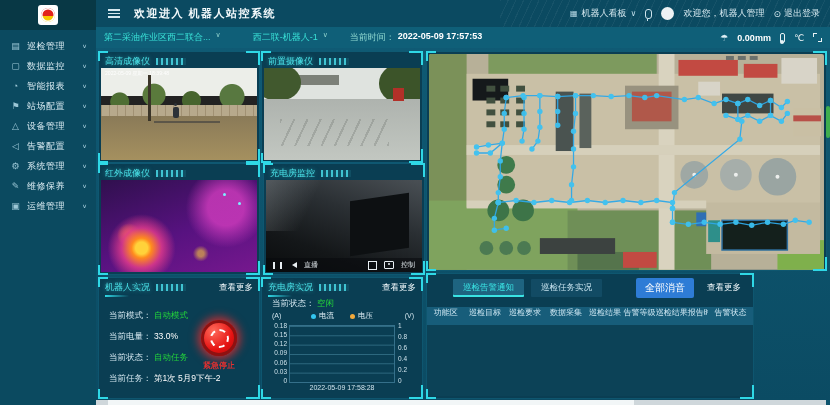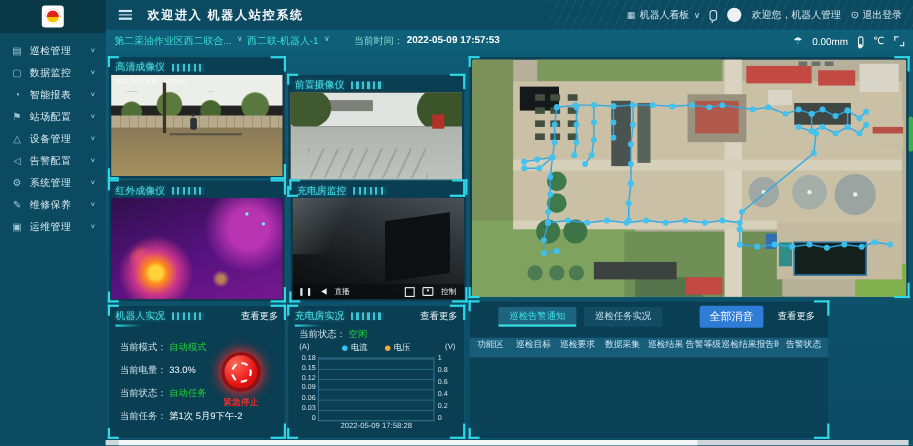--- a/index.html
+++ b/index.html
@@ -29,26 +29,26 @@
   .kanban{display:flex;align-items:center;gap:4px;cursor:pointer}
   .kanban .g{font-size:8px;color:#bcdce8}
   .mic{width:5px;height:8px;border:1px solid #cfe4ec;border-radius:3px;position:relative}
   .mic::after{content:"";position:absolute;left:1px;bottom:-3px;width:1px;height:2px;background:#cfe4ec}
   .avatar{width:13px;height:13px;border-radius:50%;background:#eef2f4}
   .logout{display:flex;align-items:center;gap:3px;cursor:pointer}
   
   .subheader{position:absolute;left:96px;top:27px;width:734px;height:21px;background:#0f5f78;display:flex;align-items:center;font-size:9px;z-index:5}
   .sel{color:#39e0d6;display:flex;align-items:flex-start;gap:5px;cursor:pointer}
   .sel .chv{font-size:7px;color:#8fd2cd}
-  .s1{margin-left:8px}.s2{margin-left:4px}
+  .s1{margin-left:8px}.s2{margin-left:32px}
   .timewrap{margin-left:22px;display:flex;gap:3px}
   .t-lbl{color:#8fd8d0}.t-val{color:#ffffff;font-weight:bold}
   .sub-right{margin-left:auto;margin-right:8px;display:flex;align-items:center;gap:9px}
   .rain{font-size:9px;color:#dff0f6}
-  .mm{font-size:9px;font-weight:normal;color:#fff}
+  .mm{font-size:9px;font-weight:bold;color:#fff}
   .thermo{width:3px;height:8px;border:1px solid #e8f2f6;border-radius:2px;position:relative}
   .thermo::after{content:"";position:absolute;left:-1px;bottom:-2px;width:4px;height:4px;border-radius:50%;background:#e8f2f6}
   .cels{font-size:9px;color:#fff}
   .fs-ico{width:9px;height:9px;position:relative;cursor:pointer}
   .fs-ico::before,.fs-ico::after{content:"";position:absolute;width:3px;height:3px;border:1.5px solid #e8f2f6}
   .fs-ico::before{left:0;top:0;border-right:none;border-bottom:none}
   .fs-ico::after{right:0;bottom:0;border-left:none;border-top:none}
   
   .main{position:absolute;left:96px;top:48px;width:734px;height:352px;
         background:linear-gradient(180deg,#0f5a74,#0b4b63)}
@@ -58,21 +58,21 @@
   .cn.tr{right:-1px;top:-1px;width:12px;height:12px;border-right-width:2px;border-top-width:2px}
   .cn.bl{left:-1px;bottom:-1px;width:8px;height:8px;border-left-width:2px;border-bottom-width:2px}
   .cn.br{right:-1px;bottom:-1px;width:12px;height:12px;border-right-width:2px;border-bottom-width:2px}
   .p-head{height:15px;display:flex;align-items:center;gap:6px;padding:2px 6px 0}
   .p-title{font-size:9px;font-weight:normal;color:#49e0e6;text-shadow:0 0 4px rgba(73,224,230,.55);position:relative;white-space:nowrap}
   .p-title::after{content:"";position:absolute;left:0;bottom:-3px;width:24px;height:2px;background:linear-gradient(90deg,#2fd8e6,transparent)}
   .bars{width:30px;height:7px;background:repeating-linear-gradient(90deg,#49dbe8 0 2px,rgba(73,219,232,.12) 2px 5px);opacity:.85}
   .more{margin-left:auto;font-size:8.5px;color:#eef6f9;cursor:pointer}
   .video{position:absolute;left:2px;right:2px;top:16px;bottom:2px;overflow:hidden;background:#222}
   .p1{left:3px;top:4px;width:160px;height:110px}
-  .p2{left:166px;top:20px;width:160px;height:110px}
+  .p2{left:166px;top:4px;width:160px;height:110px}
   .p3{left:3px;top:116px;width:160px;height:110px}
   .p4{left:168px;top:116px;width:160px;height:110px}
   .p5{left:3px;top:230px;width:160px;height:120px}
   .p6{left:166px;top:230px;width:160px;height:120px}
   .pmap{left:331px;top:4px;width:399px;height:218px;background:#0a3e53}
   .palarm{left:331px;top:226px;width:326px;height:124px}
   
   .sc{position:absolute;inset:0}
   .hd-sky{position:absolute;left:0;right:0;top:0;height:30%;background:#eceee9}
   .hd-trees{position:absolute;left:0;right:0;top:16%;height:30%;

